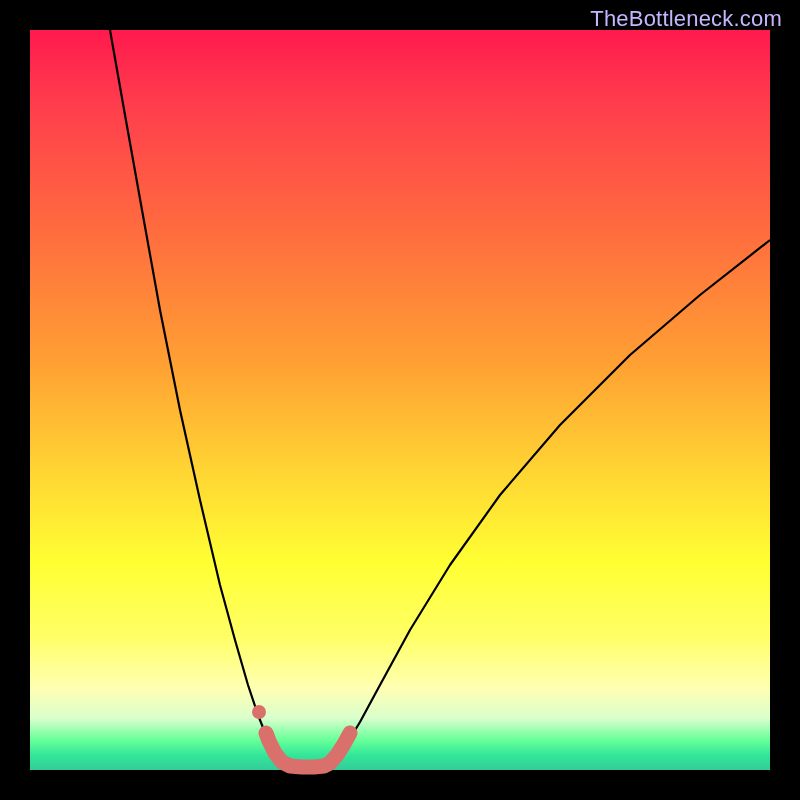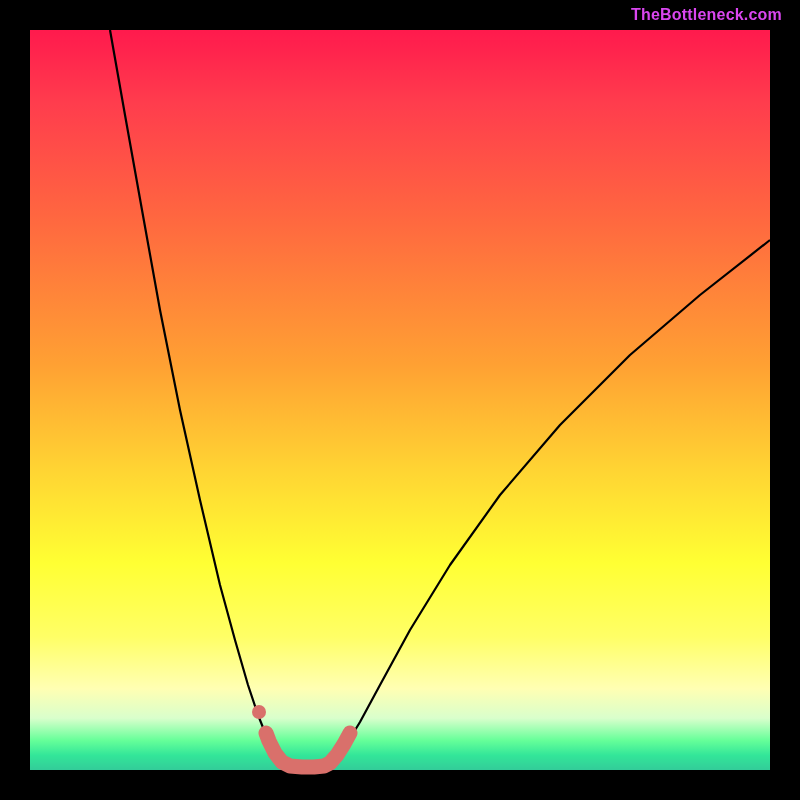--- a/index.html
+++ b/index.html
@@ -45,23 +45,23 @@
       #d9ffcc 93%,
       #66ff99 96%,
       #33e699 98%,
       #33cc99 100%
     );
   }
   .watermark {
     position: absolute;
     top: 6px;
     right: 18px;
-    color: #d946ef;
-    font-size: 16px;
-    font-weight: 700;
+    color: #c4b5fd;
+    font-size: 22px;
+    font-weight: 400;
     letter-spacing: 0.2px;
     user-select: none;
   }
   svg.curves {
     position: absolute;
     left: 0;
     top: 0;
     width: 740px;
     height: 740px;
     overflow: visible;

